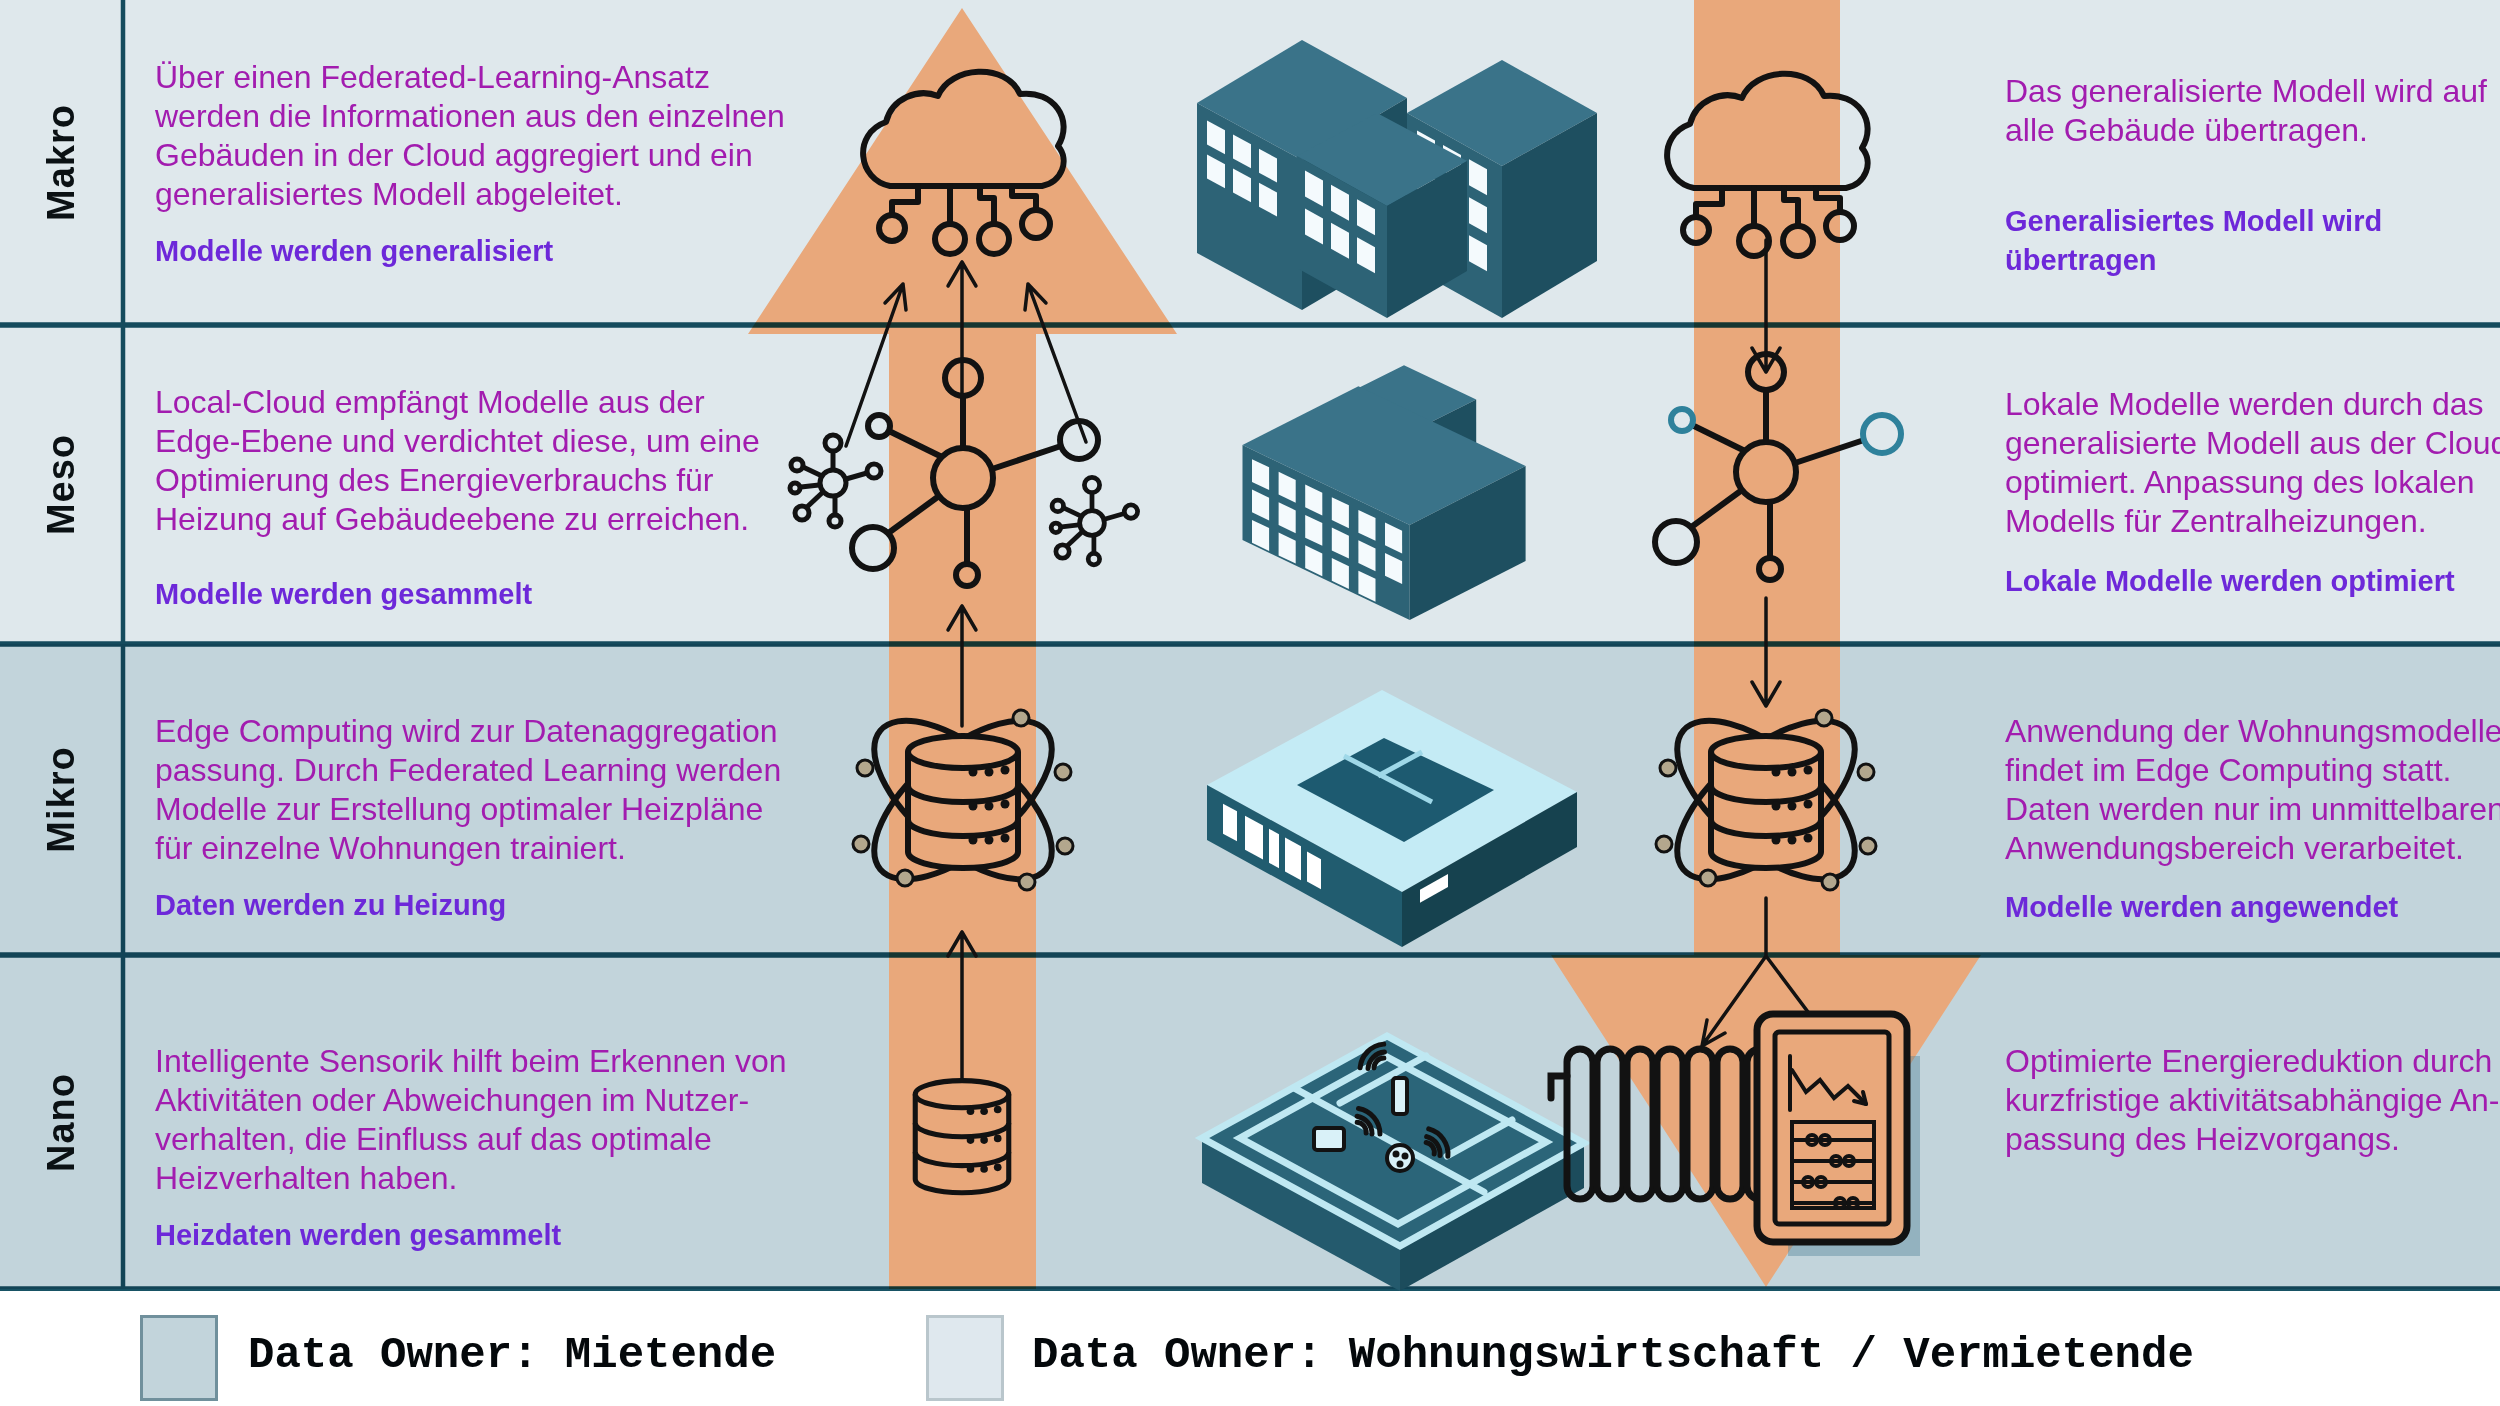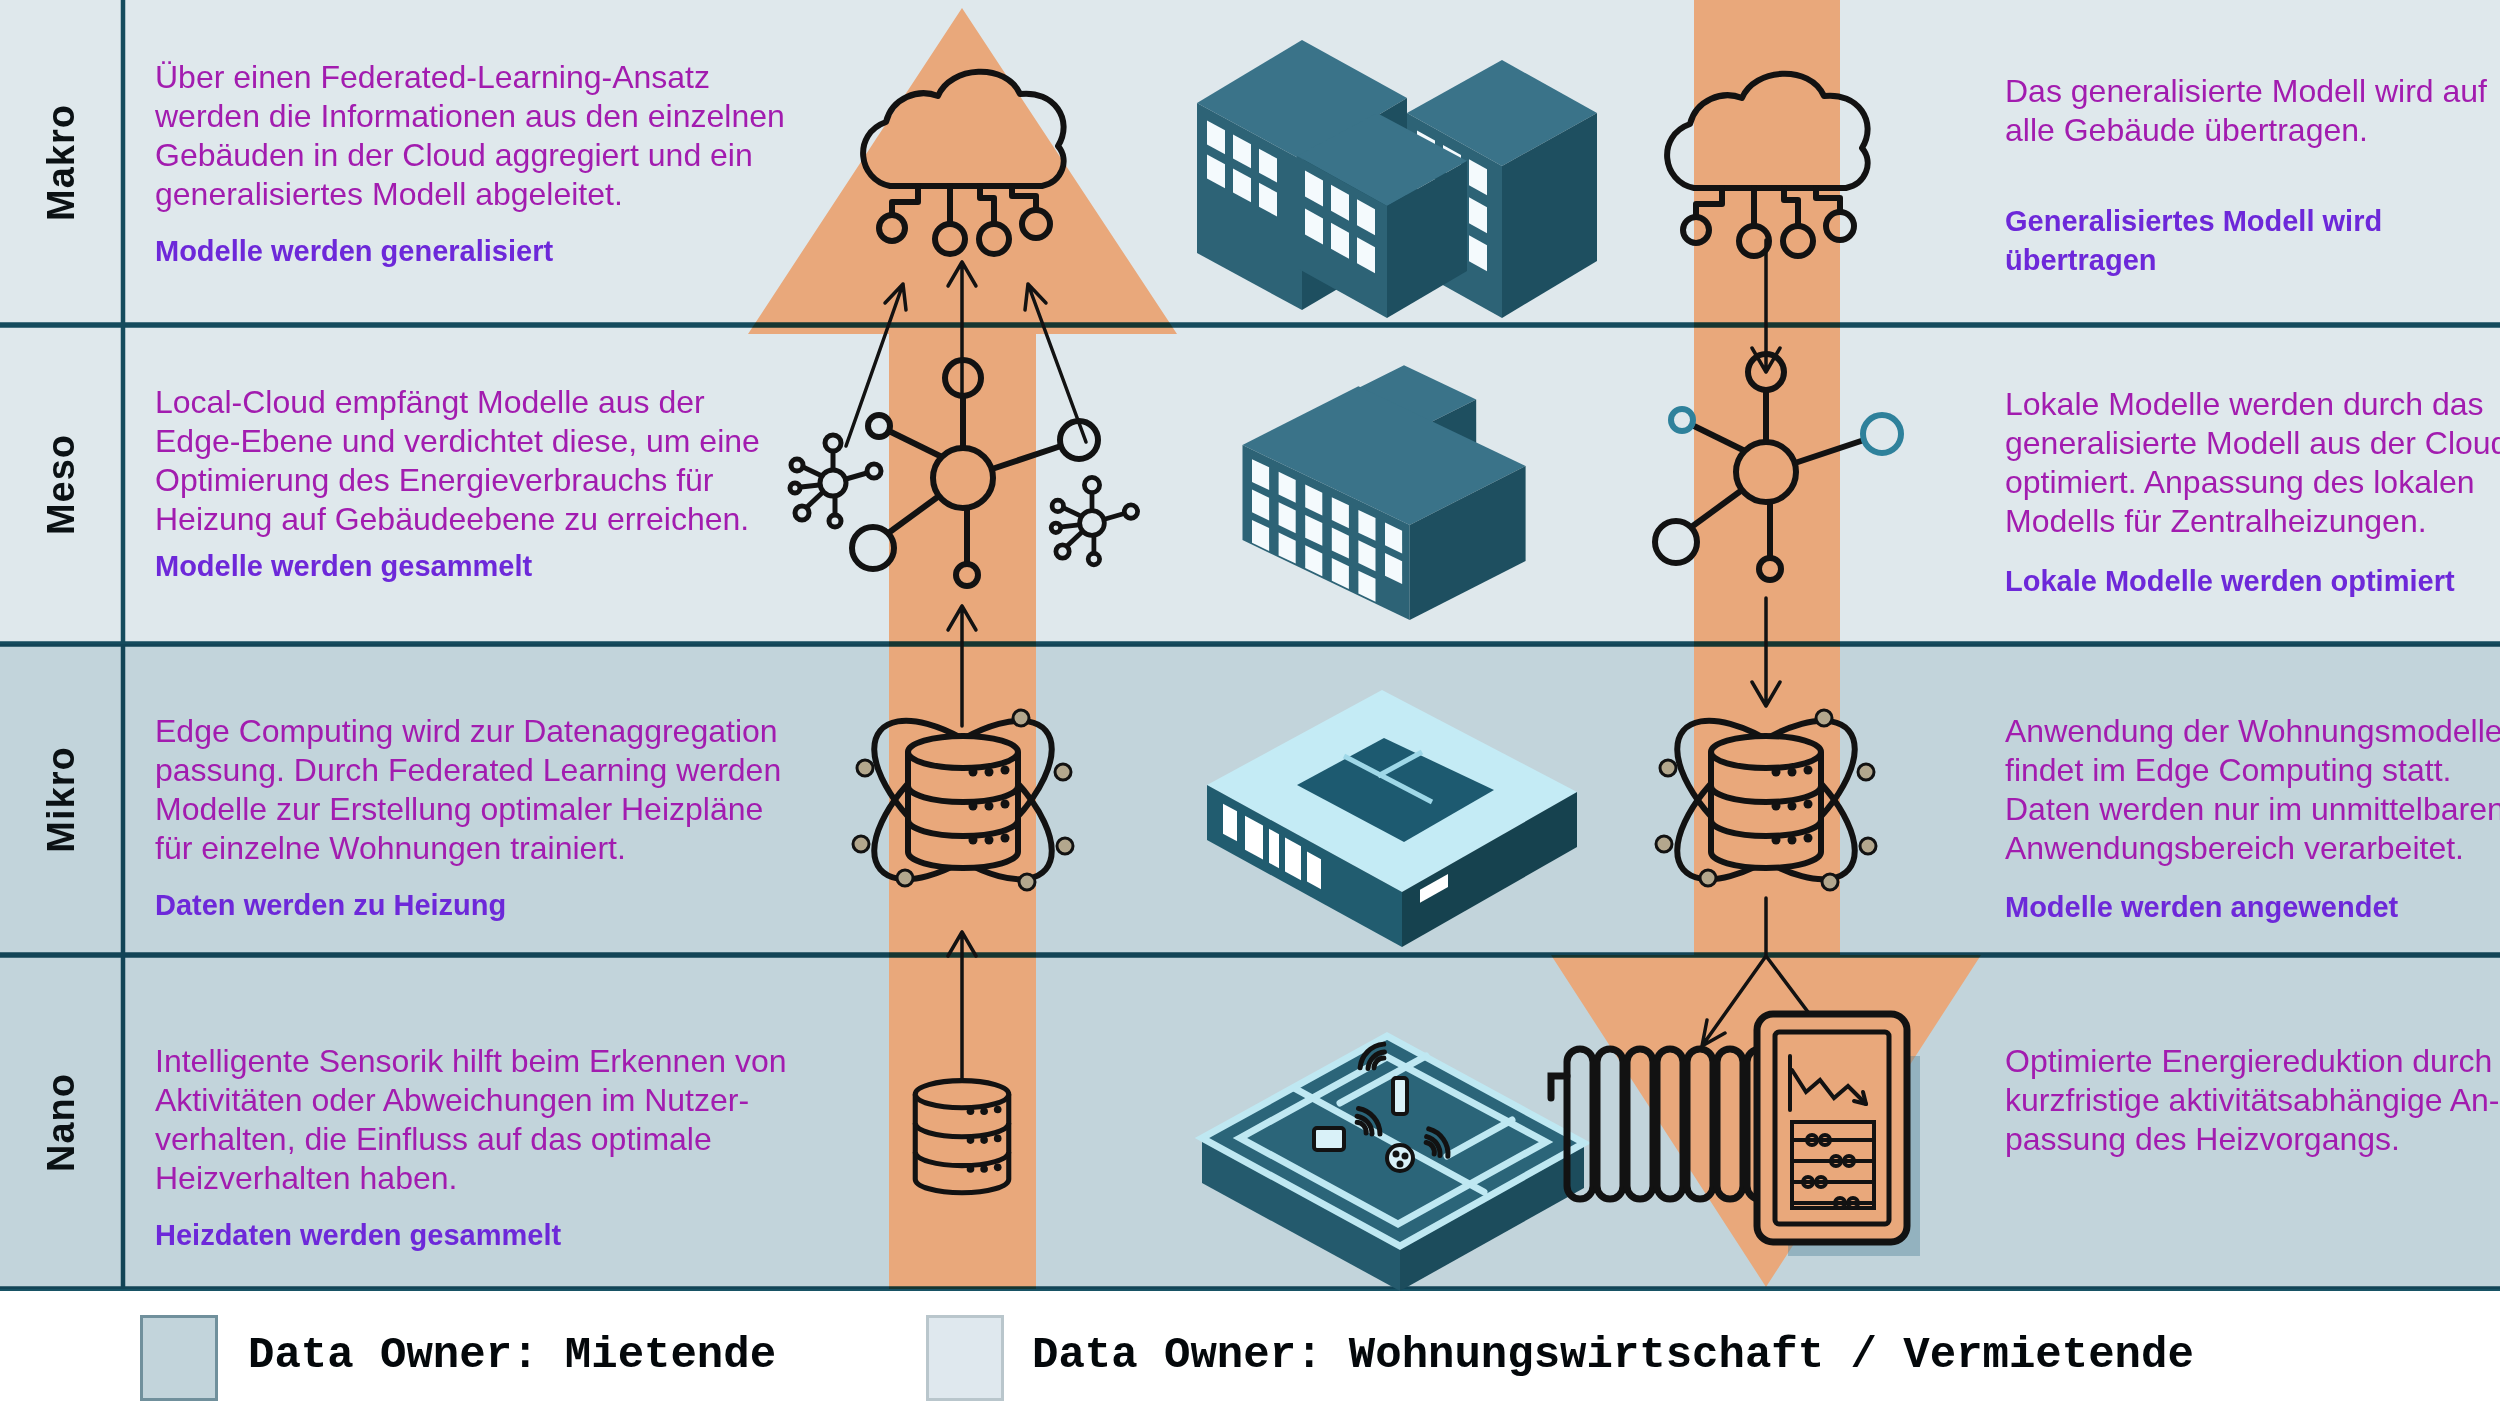--- a/index.html
+++ b/index.html
@@ -346,21 +346,21 @@
 
   <div class="para lcol" style="top:58px">Über einen Federated-Learning-Ansatz
 werden die Informationen aus den einzelnen
 Gebäuden in der Cloud aggregiert und ein
 generalisiertes Modell abgeleitet.</div>
   <div class="bold lcol" style="top:232px">Modelle werden generalisiert</div>
   <div class="para lcol" style="top:383px">Local-Cloud empfängt Modelle aus der
 Edge-Ebene und verdichtet diese, um eine
 Optimierung des Energieverbrauchs für
 Heizung auf Gebäudeebene zu erreichen.</div>
-  <div class="bold lcol" style="top:547px">Modelle werden gesammelt</div>
+  <div class="bold lcol" style="top:575px">Modelle werden gesammelt</div>
   <div class="para lcol" style="top:712px">Edge Computing wird zur Datenaggregation
 passung. Durch Federated Learning werden
 Modelle zur Erstellung optimaler Heizpläne
 für einzelne Wohnungen trainiert.</div>
   <div class="bold lcol" style="top:886px">Daten werden zu Heizung</div>
   <div class="para lcol" style="top:1042px">Intelligente Sensorik hilft beim Erkennen von
 Aktivitäten oder Abweichungen im Nutzer-
 verhalten, die Einfluss auf das optimale
 Heizverhalten haben.</div>
   <div class="bold lcol" style="top:1216px">Heizdaten werden gesammelt</div>

